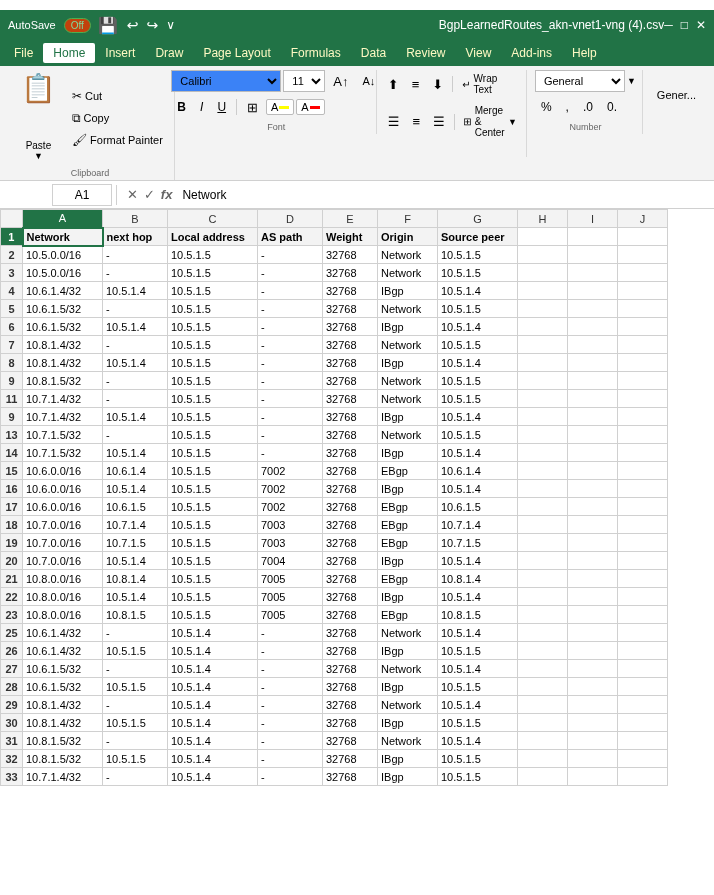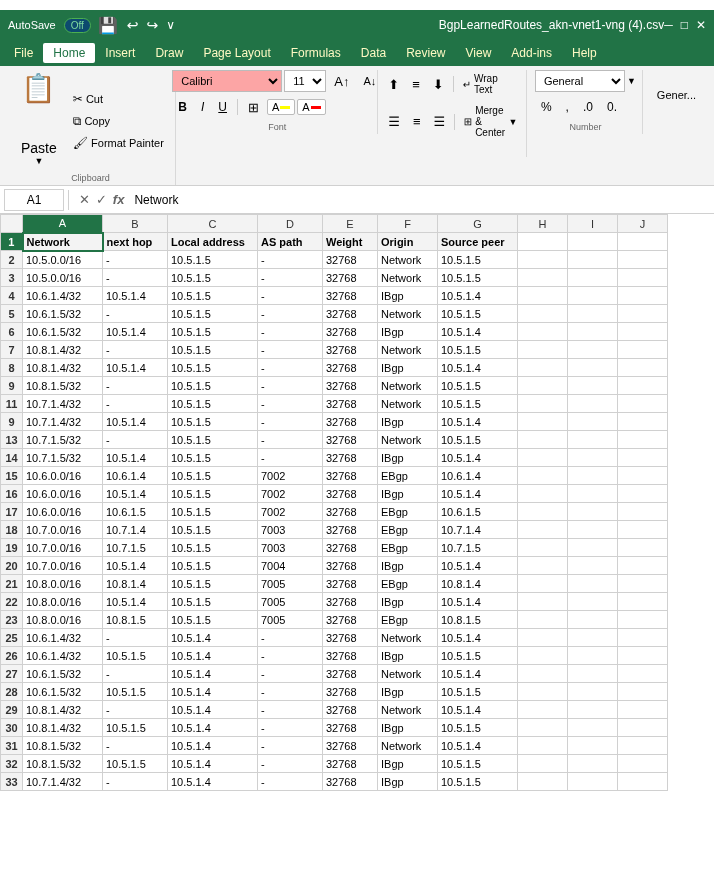--- a/index.html
+++ b/index.html
@@ -14,21 +14,21 @@
       align-items: center;
       justify-content: space-between;
       padding: 0 8px;
       font-size: 12px;
       margin-top: 10px;
     }
     .title-bar-left { display: flex; align-items: center; gap: 8px; }
     .title-bar-center { flex: 1; text-align: right; font-size: 12px; }
     .autosave-label { font-size: 11px; }
     .autosave-toggle {
-      background: #0c4a6e;
+      background: #c2410c;
       border: 1px solid #4caf50;
       border-radius: 10px;
       padding: 1px 6px;
       font-size: 10px;
       color: #7fdb9e;
     }
 
     
     .menu-bar {
       background: #217346;
@@ -118,21 +118,21 @@
     .clipboard-actions {
       display: flex;
       flex-direction: column;
       justify-content: center;
       gap: 2px;
     }
 
     
     .font-select {
       border: 1px solid #bbb;
-      background: #fca5a5;
+      background: #3b82f6;
       padding: 2px 4px;
       font-size: 11px;
       height: 22px;
       width: 110px;
     }
     .font-size-select {
       border: 1px solid #bbb;
       background: white;
       padding: 2px 4px;
       font-size: 11px;
@@ -208,20 +208,21 @@
       background: white;
       padding: 0 4px;
     }
     .cell-ref {
       border: 1px solid #d0d0d0;
       padding: 2px 6px;
       font-size: 12px;
       width: 60px;
       height: 22px;
       text-align: center;
+      margin-left: 48px;
     }
     .formula-separator {
       width: 1px;
       height: 20px;
       background: #d0d0d0;
       margin: 0 4px;
     }
     .formula-icons { display: flex; gap: 2px; padding: 0 4px; }
     .formula-icon { font-size: 13px; color: #666; cursor: pointer; padding: 2px; }
     .formula-input {
@@ -330,21 +331,21 @@
   <div class="menu-item">Help</div>
 </div>
 
 <div class="ribbon">
   <div class="ribbon-row">
 
     <div class="ribbon-group">
       <div class="ribbon-group-content">
         <div class="paste-btn">
           <span class="paste-icon">📋</span>
-          <span style="font-size:14px;margin-top:37px;">Paste</span>
+          <span style="font-size:10px;margin-top:37px;">Paste</span>
           <span style="font-size:9px;">▼</span>
         </div>
         <div class="clipboard-actions">
           <div class="rb-btn-small">
             <span style="font-size:12px;">✂</span>
             <span>Cut</span>
           </div>
           <div class="rb-btn-small">
             <span style="font-size:12px;">⧉</span>
             <span>Copy</span>

